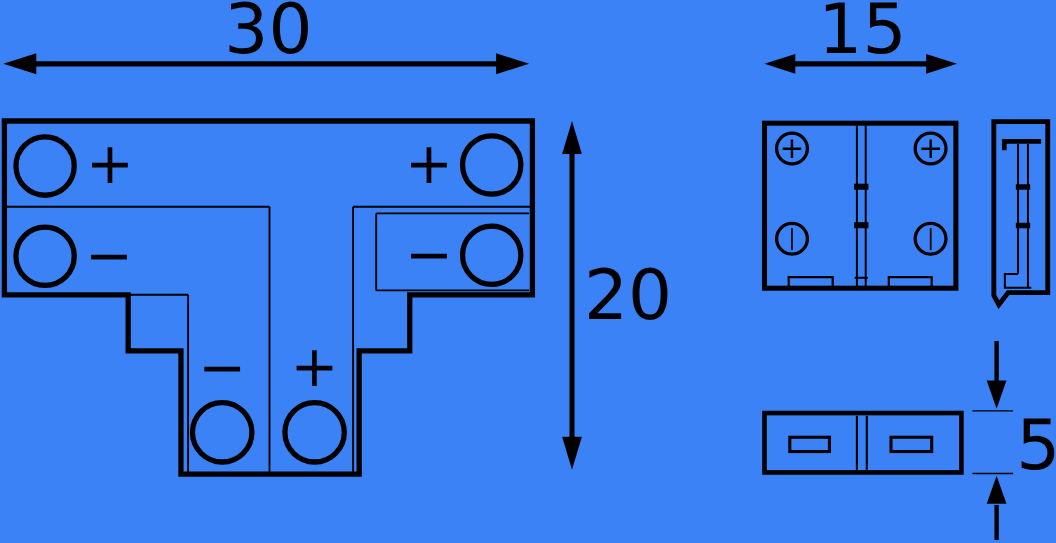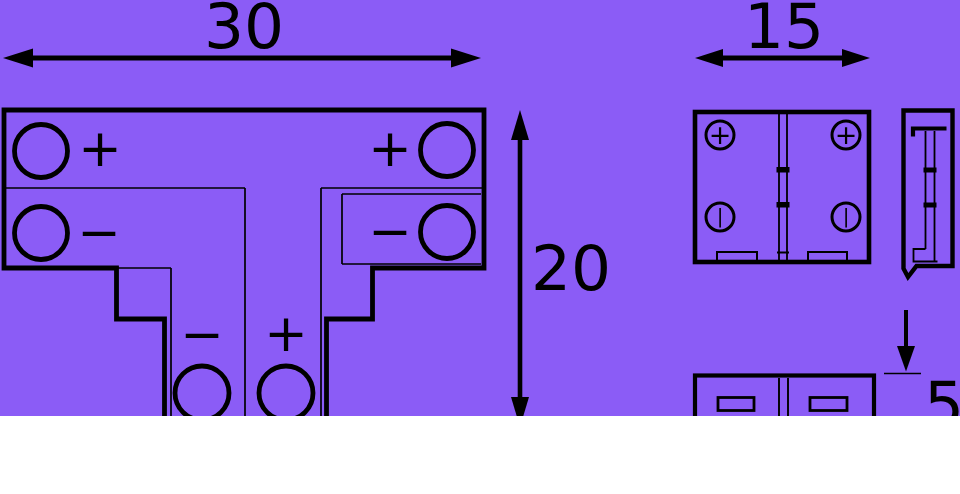--- a/index.html
+++ b/index.html
@@ -1,16 +1,16 @@
 <!DOCTYPE html>
 <html><head>
 <meta charset="utf-8">
 <style>
   html,body{margin:0;padding:0;background:#ffffff;}
-  .stage{position:relative;width:960px;height:416px;background:#8b5cf6;overflow:hidden;}
+  .stage{position:relative;width:960px;height:494px;background:#3b82f6;overflow:hidden;}
   svg{display:block;}
   .ink{stroke:#000000;fill:none;}
   .fill-ink{fill:#000000;stroke:none;}
   text{font-family:"DejaVu Sans","Liberation Sans",sans-serif;fill:#000000;}
   .dim-label{font-size:63px;}
   .sign-big{font-size:52px;}
   .sign-small{font-size:27px;}
   .sign-bar{font-size:20px;}
 </style>
 </head>

